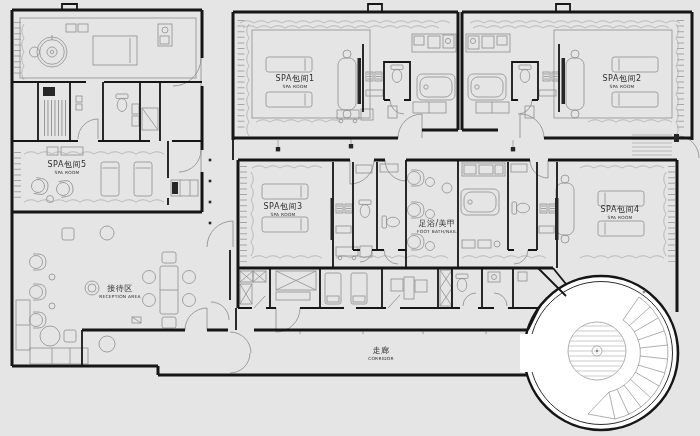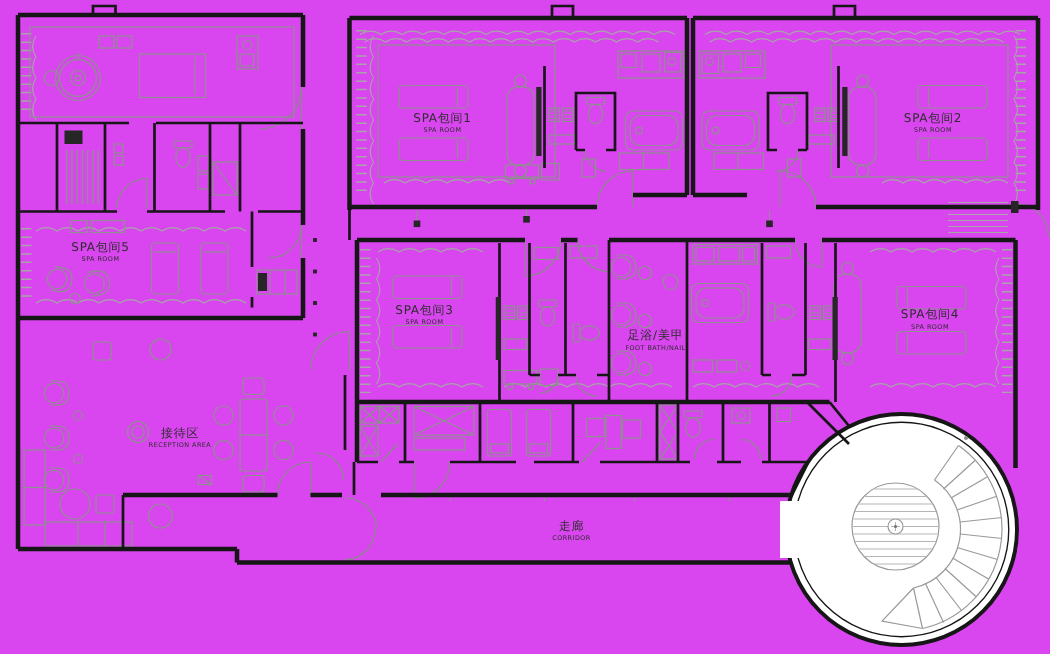--- a/index.html
+++ b/index.html
@@ -1,16 +1,16 @@
 <!DOCTYPE html>
 <html><head>
 <meta charset="utf-8">
 <style>
   html,body{margin:0;padding:0;background:#ffffff;}
-  .stage{position:relative;width:700px;height:436px;background:#d946ef;overflow:hidden;
+  .stage{position:relative;width:700px;height:436px;background:#e5e5e5;overflow:hidden;
          font-family:"DejaVu Sans","Liberation Sans",sans-serif;}
   svg{display:block;}
   .walls{stroke:#161616;fill:none;}
   .w3{stroke-width:3;}
   .w2{stroke-width:1.8;}
   .furn{stroke:#8f8f8f;fill:none;stroke-width:0.8;}
   .curt{stroke:#a6a6a6;fill:none;stroke-width:0.7;}
   .stria{stroke-width:7;stroke-dasharray:1 4.6;}
   .slats{stroke-width:36;stroke-dasharray:0.9 2.6;}
   .doors{stroke:#8a8a8a;fill:none;stroke-width:0.8;}

